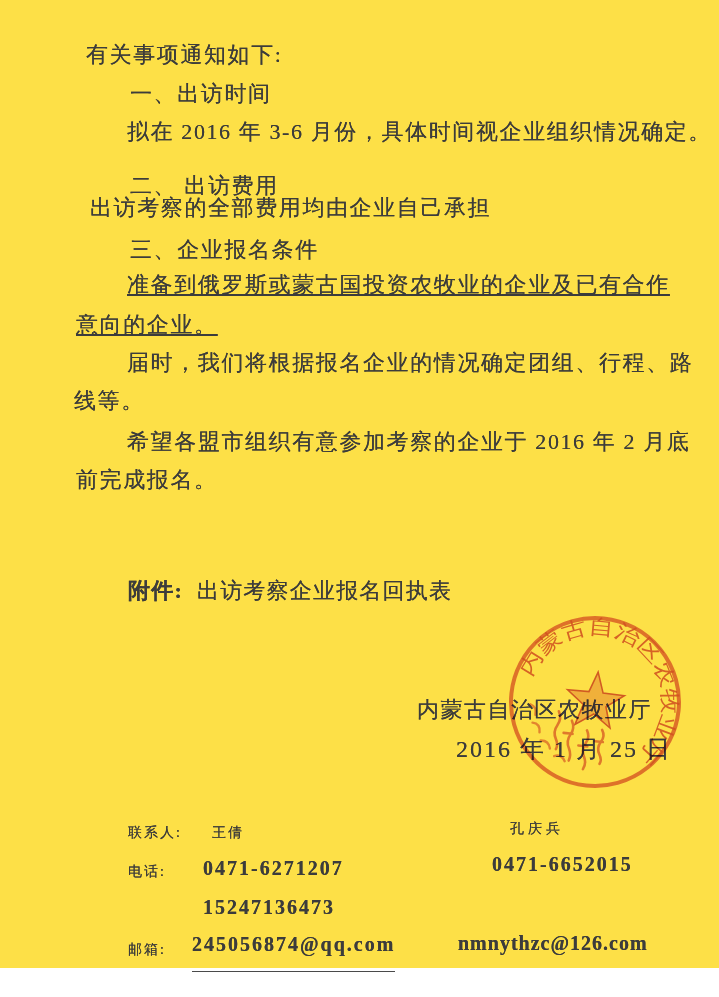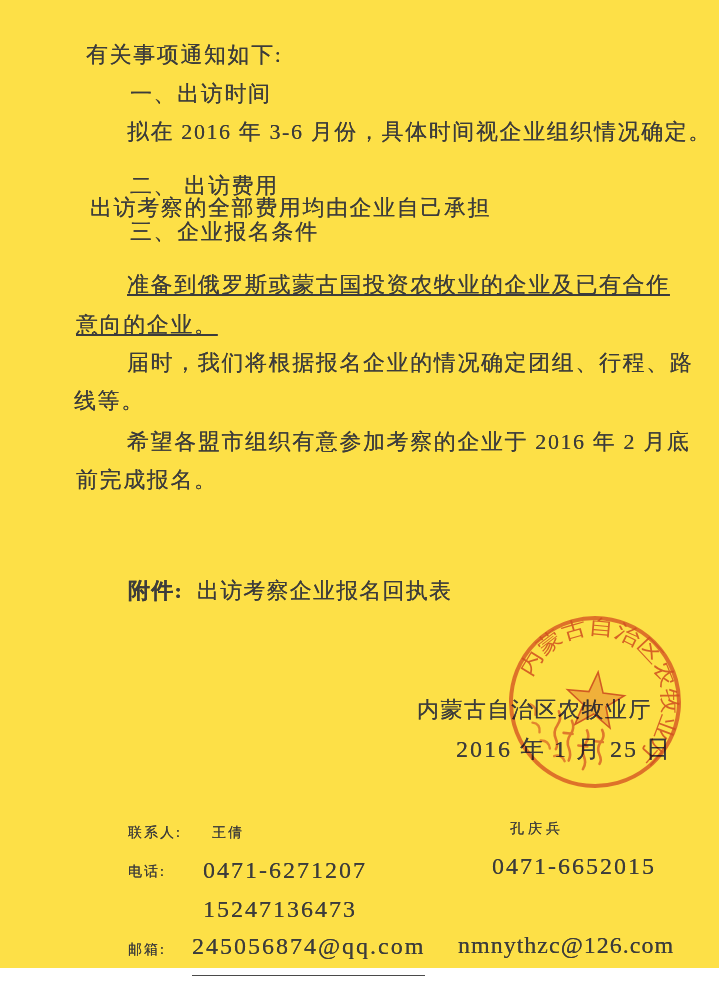--- a/index.html
+++ b/index.html
@@ -20,21 +20,21 @@
     letter-spacing:1.6px;
     white-space:nowrap;
     color:#3c3c3c;
     text-shadow:0 0 0.5px rgba(50,50,50,0.85);
   }
   .bl0{left:86px;top:40px;}
   .bl1{left:130px;top:79px;}
   .bl2{left:127px;top:117px;}
   .bl3{left:130px;top:155px;margin-top:16px;}
   .bl4{left:90px;top:193px;}
-  .bl5{left:130px;top:217px;}
+  .bl5{left:130px;top:235px;}
   .bl6{left:127px;top:270px;text-decoration:underline;}
   .bl7{left:76px;top:310px;text-decoration:underline;}
   .bl8{left:127px;top:348px;}
   .bl9{left:74px;top:386px;}
   .bl10{left:127px;top:427px;}
   .bl11{left:76px;top:465px;}
   .attachment-line{
     position:absolute;left:128px;top:576px;
     font-size:22px;letter-spacing:1.2px;white-space:nowrap;
     color:#3c3c3c;text-shadow:0 0 0.5px rgba(50,50,50,0.85);
@@ -45,21 +45,21 @@
     font-size:22px;letter-spacing:1.5px;white-space:nowrap;
     color:#3c3c3c;text-shadow:0 0 0.5px rgba(50,50,50,0.85);
   }
   .signature-date{
     position:absolute;left:456px;top:733px;
     font-size:24px;letter-spacing:2px;white-space:nowrap;
     color:#3c3c3c;text-shadow:0 0 0.5px rgba(50,50,50,0.85);
   }
   .contact{position:absolute;white-space:nowrap;color:#3c3c3c;text-shadow:0 0 0.5px rgba(50,50,50,0.85);}
   .cjk{font-size:14px;letter-spacing:2px;margin-top:8px;}
-  .num{font-size:24px;letter-spacing:2px;}
+  .num{font-size:20px;letter-spacing:2px;font-weight:bold;}
   .c-label-1{left:128px;top:816px;}
   .c-name-1{left:212px;top:816px;font-family:Liberation Serif, serif;}
   .c-name-2{left:510px;top:812px;letter-spacing:4px;}
   .c-label-2{left:128px;top:855px;}
   .c-phone-1{left:203px;top:857px;}
   .c-phone-2{left:492px;top:853px;}
   .c-mobile-1{left:203px;top:896px;}
   .c-label-3{left:128px;top:933px;}
   .c-email-1{left:192px;top:933px;border-bottom:1.5px solid #4a4a4a;padding-bottom:15px;}
   .c-email-2{left:458px;top:932px;letter-spacing:1px;}

